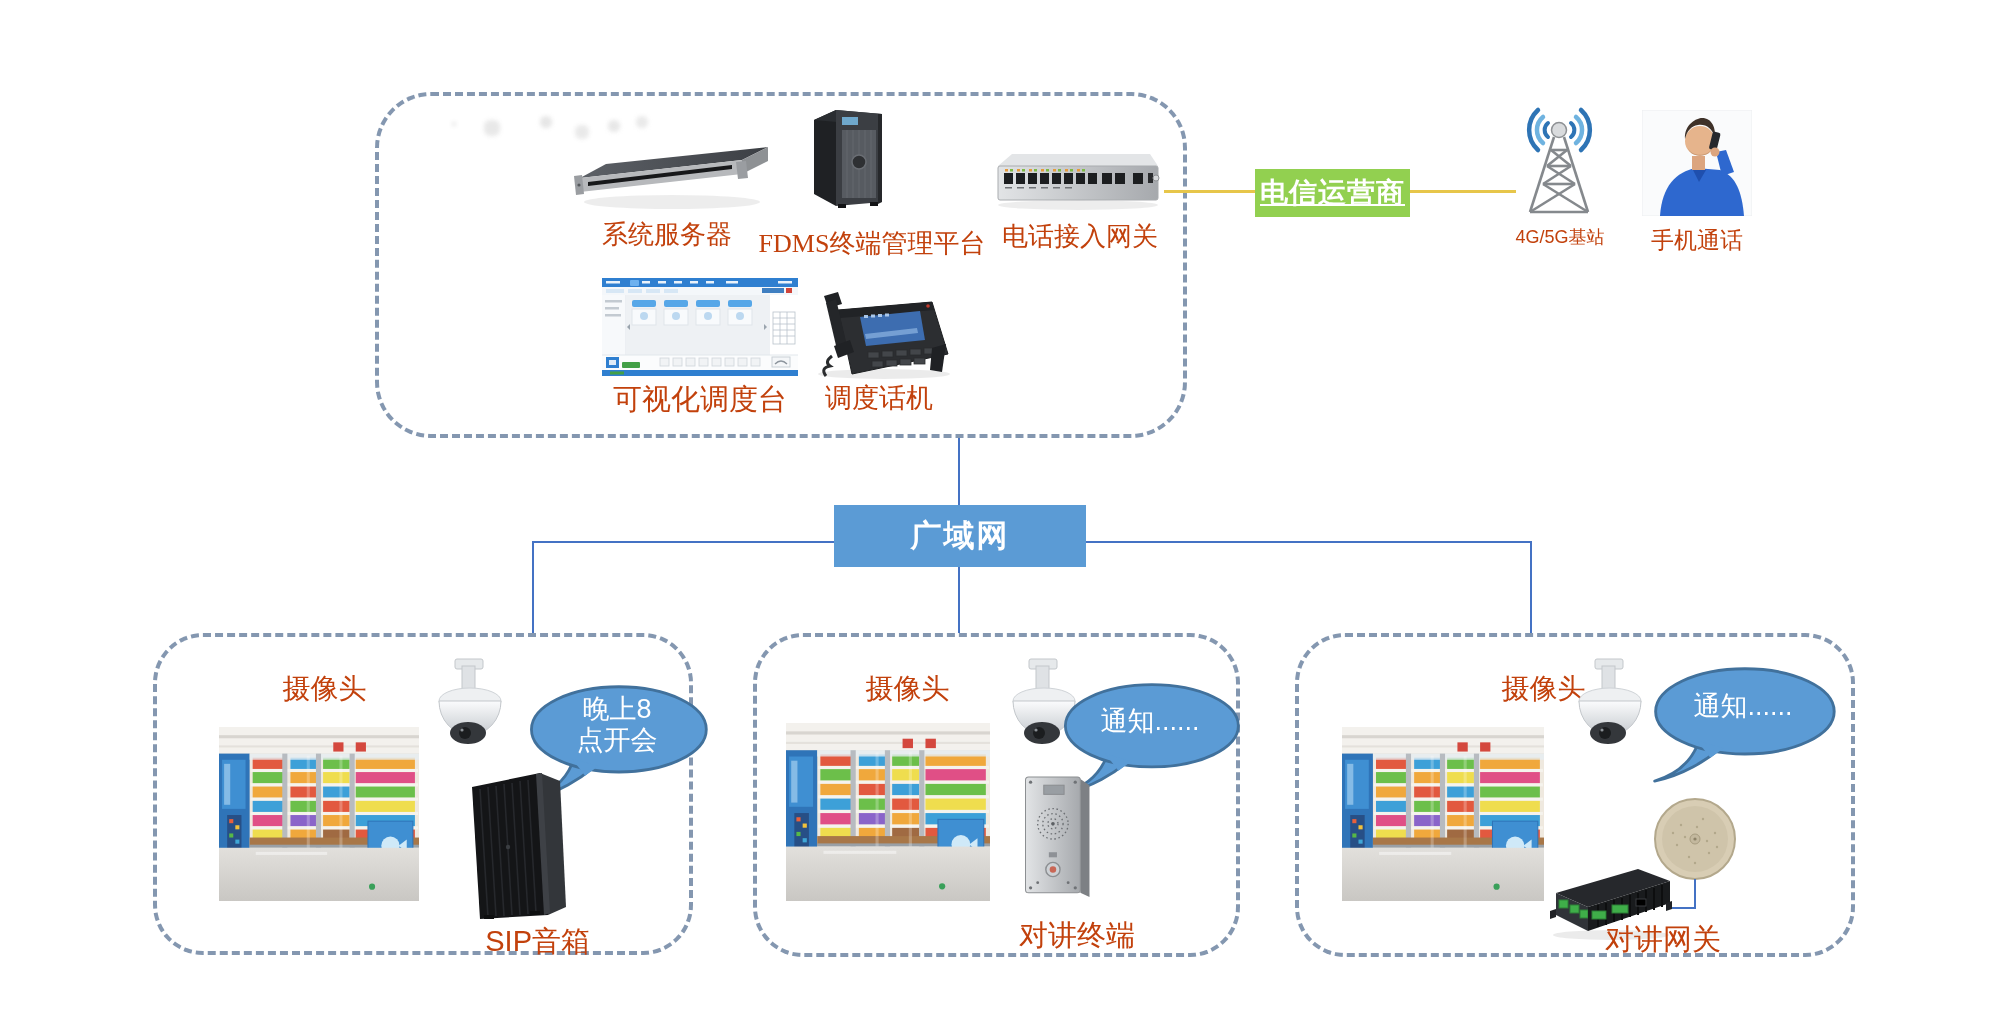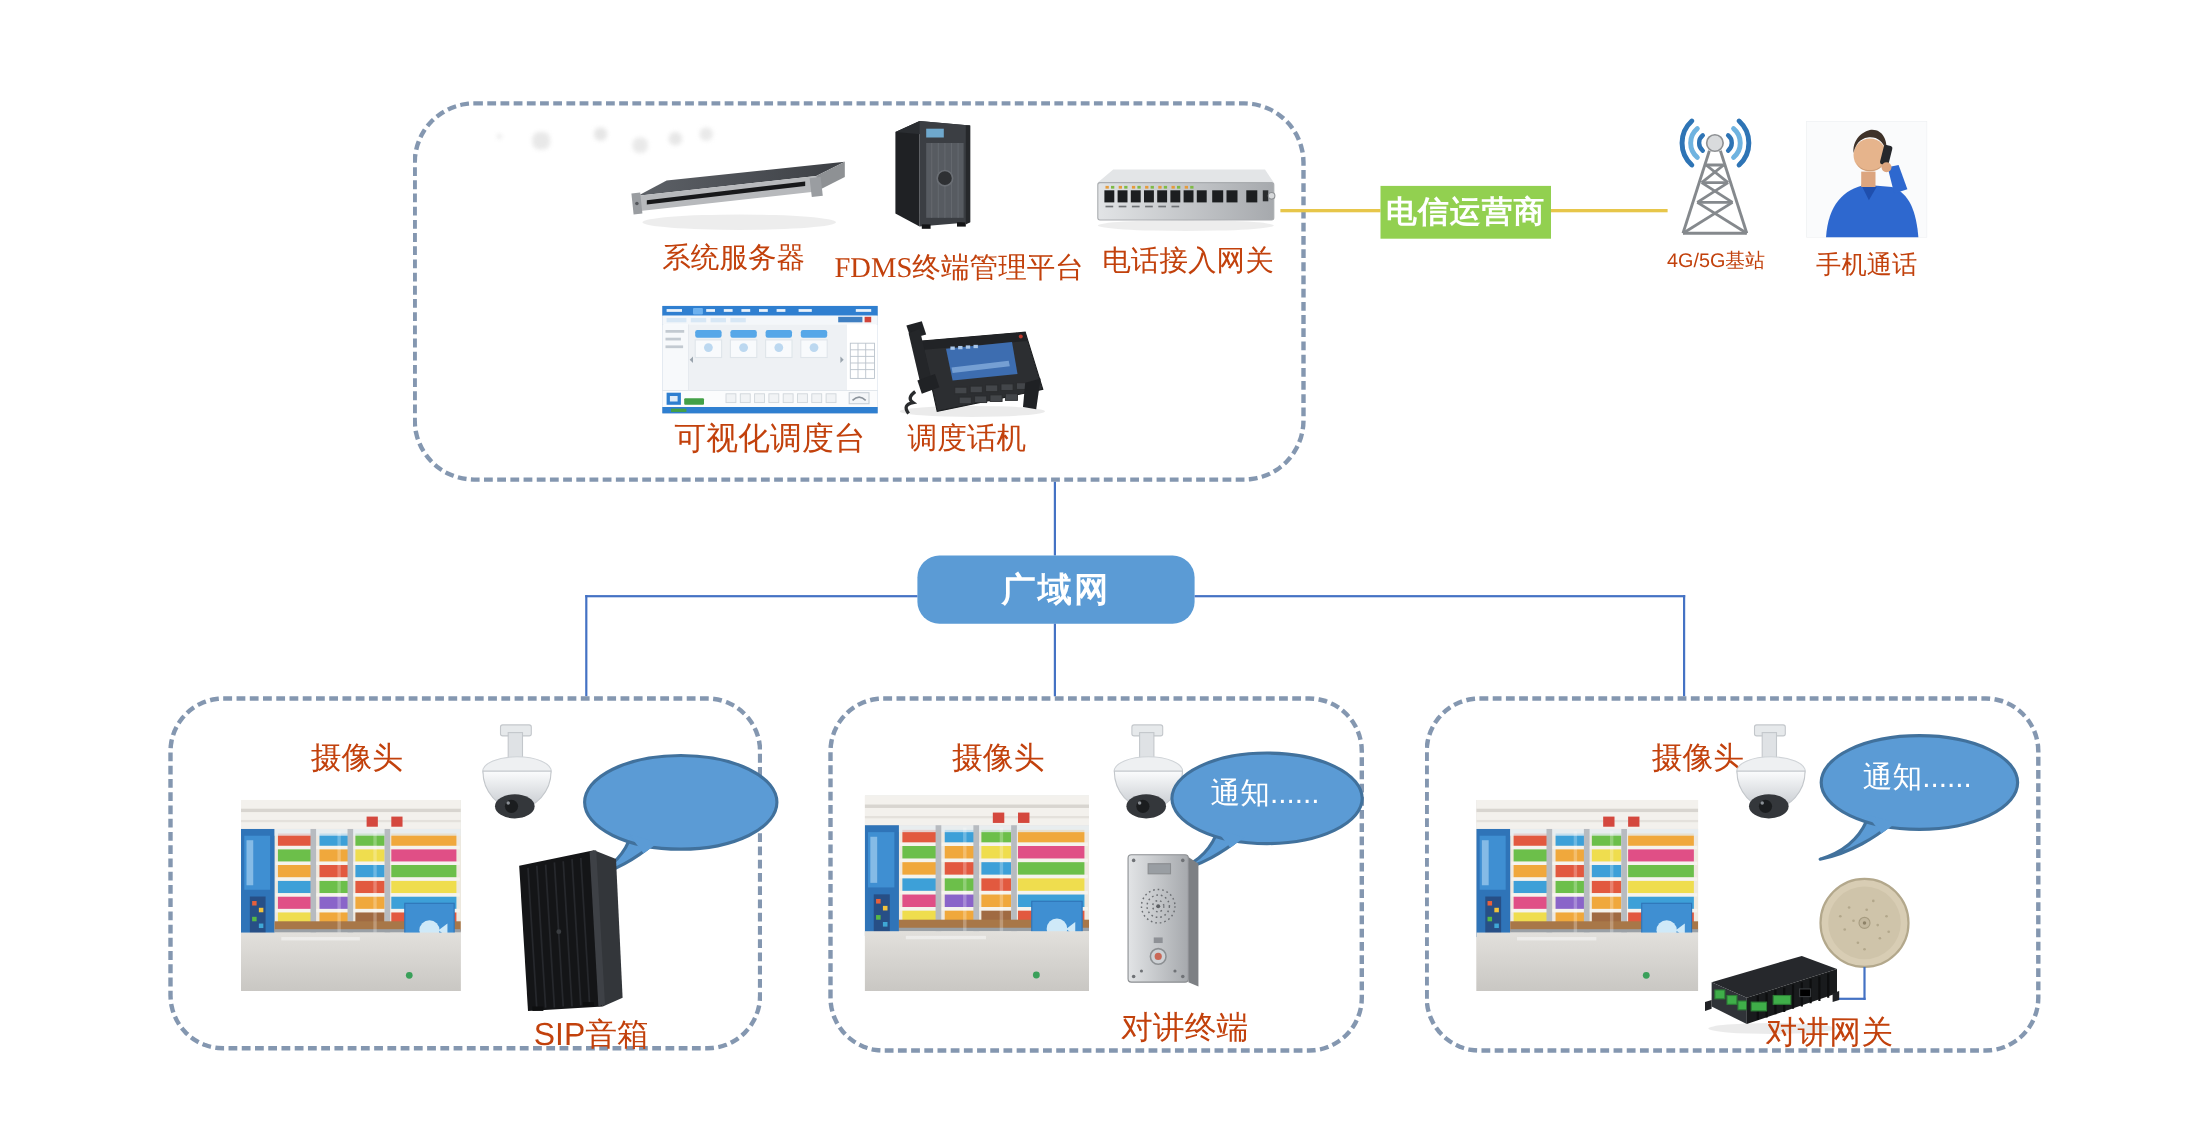--- a/index.html
+++ b/index.html
@@ -4,21 +4,21 @@
 <style>
   html,body{margin:0;padding:0;background:#ffffff;}
   #canvas{position:relative;width:2000px;height:1029px;background:#ffffff;overflow:hidden;
           font-family:"Liberation Sans","DejaVu Sans",sans-serif;}
   .abs{position:absolute;}
   .dashed-box{position:absolute;border:4px dashed #8497B0;border-radius:56px;box-sizing:border-box;background:transparent;}
   .label{position:absolute;text-align:center;color:#c2410c;font-size:26px;line-height:1.15;white-space:nowrap;}
   .label.big{font-size:29px;text-align:right;}
   .node-box{position:absolute;display:flex;align-items:center;justify-content:center;
             color:#ffffff;font-weight:bold;}
-  #wan-box{background:#5B9BD5;font-size:31px;letter-spacing:2px;border-radius:20px;}
+  #wan-box{background:#5B9BD5;font-size:31px;letter-spacing:2px;}
   #operator-box{background:#92D050;font-size:28px;letter-spacing:1px;}
   .line-blue{position:absolute;background:#4472C4;}
   .line-yellow{position:absolute;background:#E7C64A;}
   .bubble-wrap{position:absolute;}
   .bubble-wrap svg{position:absolute;left:0;top:0;width:100%;height:100%;}
   .bubble-text{position:absolute;left:6%;right:6%;top:6%;bottom:32%;display:flex;flex-direction:column;
                align-items:center;justify-content:center;color:#ffffff;font-size:27px;line-height:1.18;
                text-align:center;white-space:nowrap;}
   .watermark{position:absolute;width:4px;height:4px;border-radius:50%;background:#cccccc;opacity:.55;filter:blur(2px);
              box-shadow:38px 4px 0 6px #d6d6d6,92px -2px 0 4px #d2d2d2,128px 8px 0 5px #d8d8d8,160px 2px 0 4px #d4d4d4,188px -2px 0 4px #d8d8d8;}
@@ -318,21 +318,21 @@
     <polygon points="22,13 32,9 44,60 34,64" fill="#242629"></polygon>
     <polygon points="30,56 46,50 50,62 34,68" fill="#202225"></polygon>
     <path d="M28,66 q-8,6 -2,10 q-10,2 -4,10" stroke="#2a2c2e" stroke-width="3" fill="none"></path>
   </svg>
   <div class="label" style="left:795px;top:383px;width:168px;font-size:27px;">调度话机</div>
 
 
   <div class="line-yellow" style="left:1164px;top:190px;width:91px;height:3px;"></div>
   <div class="line-yellow" style="left:1410px;top:190px;width:106px;height:3px;"></div>
 
-  <div class="node-box" id="operator-box" style="left:1255px;top:169px;width:155px;height:48px;">
+  <div class="node-box" id="operator-box" style="left:1255px;top:169px;width:155px;height:48px;text-decoration:underline;">
     <span>电信运营商</span>
   </div>
 
   <svg class="abs" style="left:1502px;top:106px;width:115px;height:114px;" viewBox="0 0 115 114">
     <g fill="none" stroke-linecap="round">
       <path d="M36,4 A27,27 0 0 0 36,44" stroke="#2e74b5" stroke-width="4.5"></path>
       <path d="M41,11 A17,17 0 0 0 41,37" stroke="#6fb3e0" stroke-width="4.5"></path>
       <path d="M46,17 A9,9 0 0 0 46,31" stroke="#2e74b5" stroke-width="4"></path>
       <path d="M79,4 A27,27 0 0 1 79,44" stroke="#2e74b5" stroke-width="4.5"></path>
       <path d="M74,11 A17,17 0 0 1 74,37" stroke="#6fb3e0" stroke-width="4.5"></path>
@@ -388,20 +388,24 @@
         <use href="#sym-camera"></use>
       </svg>
     <svg class="abs" style="left:62px;top:90px;width:200px;height:174px;" viewBox="0 0 196 170" preserveAspectRatio="none">
         <use href="#sym-store"></use>
       </svg>
 
     <div class="bubble-wrap" style="left:366px;top:44px;width:188px;height:120px;">
       <svg viewBox="0 0 200 124" preserveAspectRatio="none">
           <use href="#sym-bubble"></use>
         </svg>
+      <div class="bubble-text">
+        <span>晚上8</span>
+        <span>点开会</span>
+      </div>
     </div>
 
     <svg class="abs" style="left:303px;top:132px;width:110px;height:152px;" viewBox="0 0 110 152">
       <polygon points="80,4 100,12 106,138 88,146" fill="#33363a"></polygon>
       <polygon points="12,18 80,4 88,146 20,150" fill="#141517"></polygon>
       <g stroke="#26282c" stroke-width="1.6">
         <line x1="20" y1="20" x2="28" y2="148"></line>
           <line x1="28" y1="18" x2="36" y2="147"></line>
         <line x1="36" y1="17" x2="44" y2="147"></line>
           <line x1="44" y1="15" x2="52" y2="146"></line>

